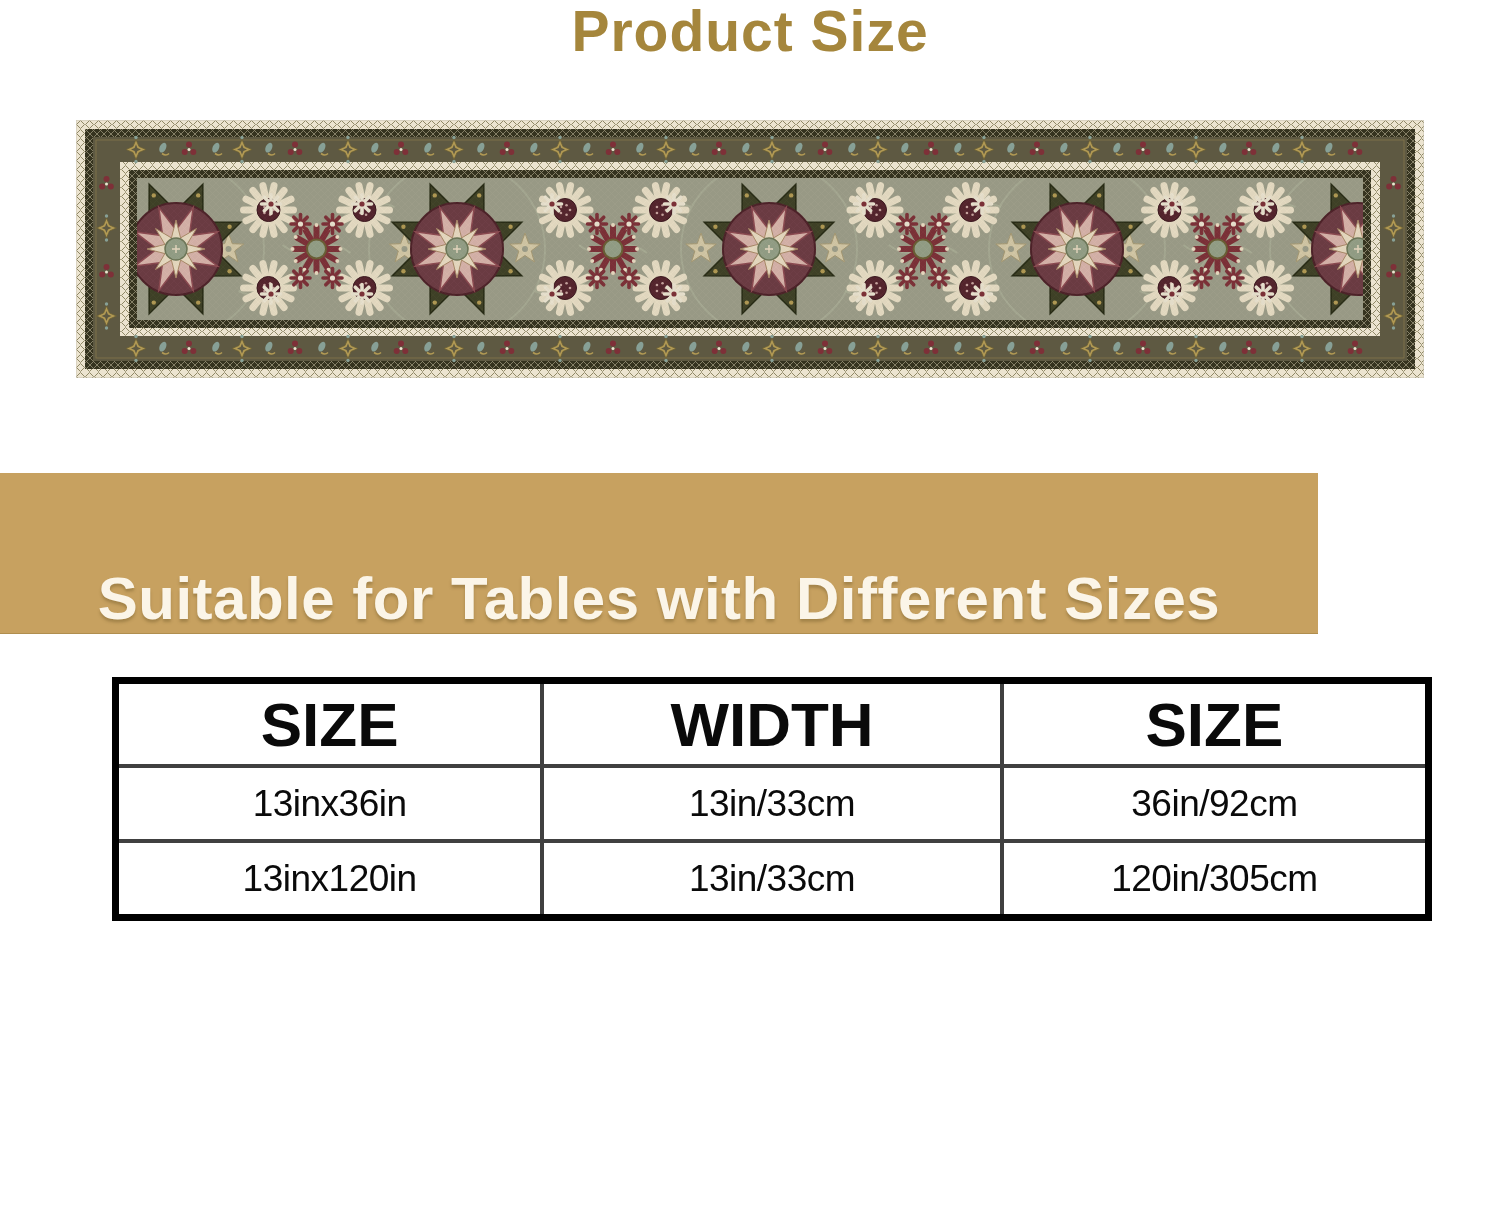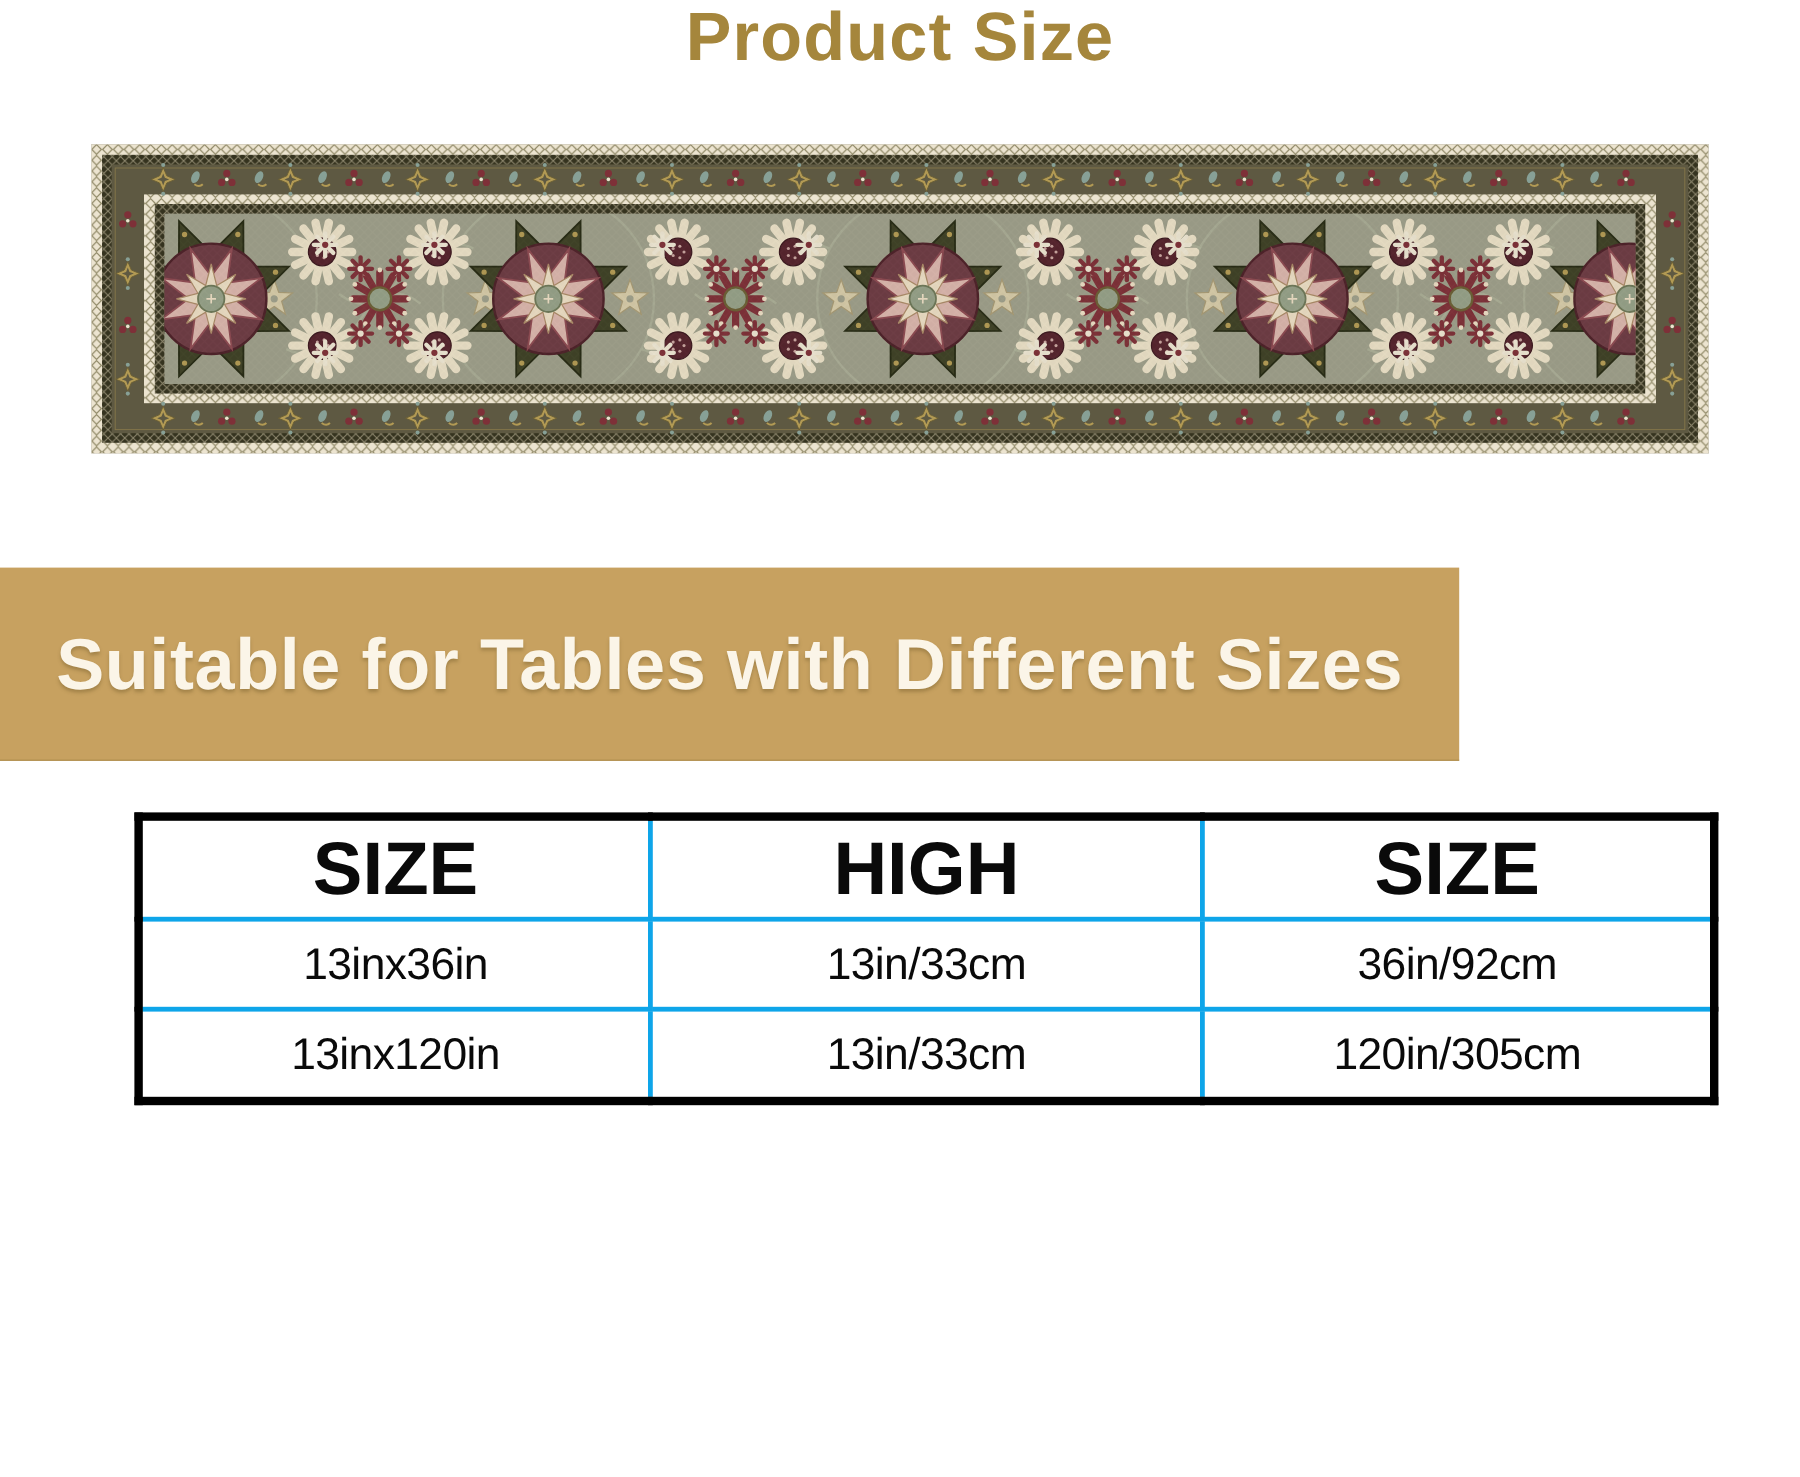--- a/index.html
+++ b/index.html
@@ -10,37 +10,37 @@
   .title{
     position:absolute;top:2px;left:0;width:100%;margin:0;
     text-align:center;font-size:57px;font-weight:bold;line-height:1.05;
     color:var(--title-gold,#a5863c);letter-spacing:1px;
   }
   .runner{
     position:absolute;left:76px;top:120px;width:1348px;height:258px;
   }
   .runner svg{display:block;width:100%;height:100%;}
   .banner{
-    position:absolute;left:0;top:473px;width:1216px;height:160px;
+    position:absolute;left:0;top:473px;width:1318px;height:160px;
     background:var(--banner-gold,#c7a160);
-    display:flex;align-items:center;justify-content:center;
+    display:flex;align-items:flex-end;justify-content:center;
     border-bottom:1px solid #b08e4e;
   }
   .banner span{
     font-size:60px;font-weight:bold;white-space:nowrap;
     color:var(--banner-text,#fbf5e8);letter-spacing:.5px;
     text-shadow:0 3px 3px rgba(98,76,32,.35);
   }
   table.size-table{
     position:absolute;left:112px;top:677px;width:1320px;
     border-collapse:collapse;table-layout:fixed;background:#fff;
     border:7px solid #000;
   }
   .size-table th,.size-table td{
-    border:4px solid #0ea5e9;text-align:center;vertical-align:middle;
+    border:4px solid #404040;text-align:center;vertical-align:middle;
     padding:0;color:#0a0a0a;overflow:hidden;
   }
   .size-table th{height:80px;font-size:62px;font-weight:bold;letter-spacing:0;}
   .size-table td{height:71px;font-size:37px;font-weight:400;letter-spacing:-.5px;}
 </style>
 </head>
 <body>
 
 <div class="page">
 
@@ -1363,21 +1363,21 @@
 
   <table class="size-table">
     <colgroup>
         <col style="width:32.5%">
         <col style="width:35%">
         <col style="width:32.5%">
       </colgroup>
     <thead>
       <tr>
         <th>SIZE</th>
-        <th>HIGH</th>
+        <th>WIDTH</th>
         <th>SIZE</th>
       </tr>
     </thead>
     <tbody>
       <tr>
         <td>13inx36in</td>
         <td>13in/33cm</td>
         <td>36in/92cm</td>
       </tr>
       <tr>

